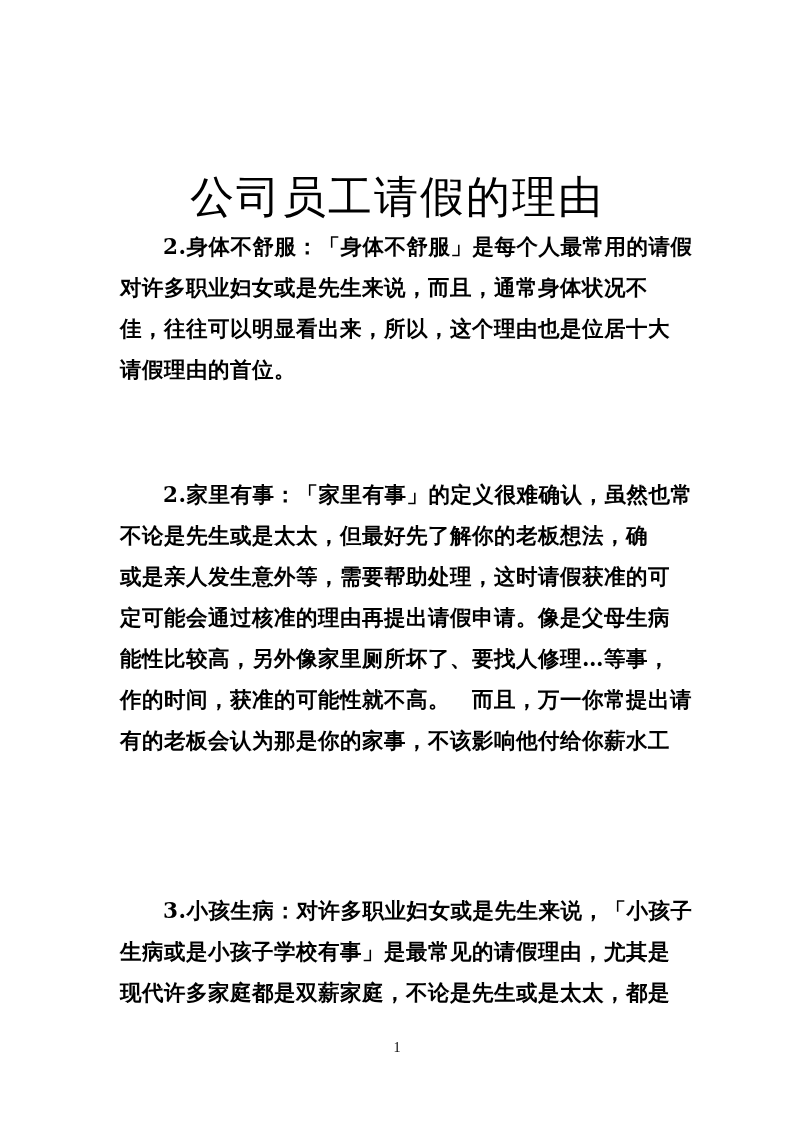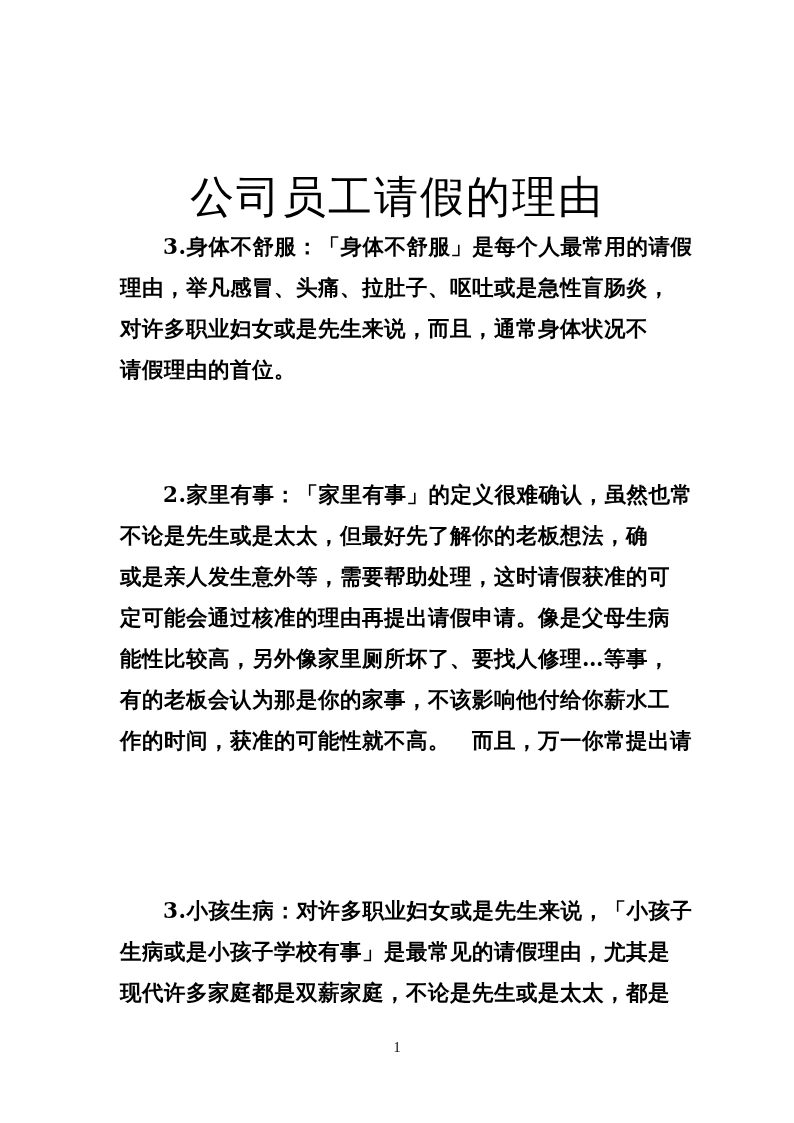--- a/index.html
+++ b/index.html
@@ -26,34 +26,34 @@
       text-align: center; font-size: 14px; font-family: "Liberation Serif", serif;
     }
   </style>
 </head>
 <body>
 
 <div class="page">
   <h1 class="title">公司员工请假的理由</h1>
 
   <div class="para" style="top:226px;">
-    <span class="line first">3.身体不舒服：「身体不舒服」是每个人最常用的请假</span>
-    <span class="line">理由，举凡感冒、头痛、拉肚子、呕吐或是急性盲肠炎，</span>
+    <span class="line first">2.身体不舒服：「身体不舒服」是每个人最常用的请假</span>
     <span class="line">对许多职业妇女或是先生来说，而且，通常身体状况不</span>
+    <span class="line">佳，往往可以明显看出来，所以，这个理由也是位居十大</span>
     <span class="line">请假理由的首位。</span>
   </div>
 
   <div class="para" style="top:474px;">
     <span class="line first">2.家里有事：「家里有事」的定义很难确认，虽然也常</span>
     <span class="line">不论是先生或是太太，但最好先了解你的老板想法，确</span>
     <span class="line">或是亲人发生意外等，需要帮助处理，这时请假获准的可</span>
     <span class="line">定可能会通过核准的理由再提出请假申请。像是父母生病</span>
     <span class="line">能性比较高，另外像家里厕所坏了、要找人修理…等事，</span>
+    <span class="line">作的时间，获准的可能性就不高。　而且，万一你常提出请</span>
     <span class="line">有的老板会认为那是你的家事，不该影响他付给你薪水工</span>
-    <span class="line">作的时间，获准的可能性就不高。　而且，万一你常提出请</span>
   </div>
 
   <div class="para" style="top:890px;">
     <span class="line first">3.小孩生病：对许多职业妇女或是先生来说，「小孩子</span>
     <span class="line">生病或是小孩子学校有事」是最常见的请假理由，尤其是</span>
     <span class="line">现代许多家庭都是双薪家庭，不论是先生或是太太，都是</span>
   </div>
 
   <div class="pagenum">1</div>
 </div>

